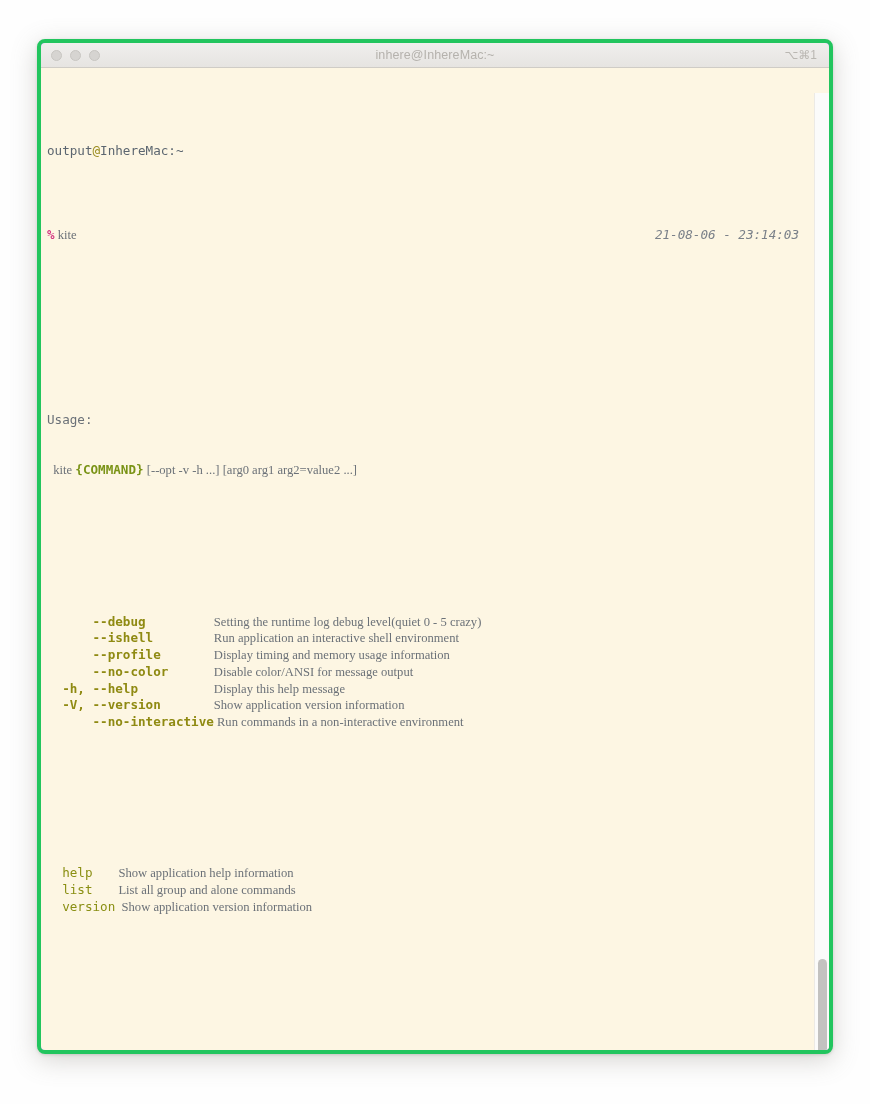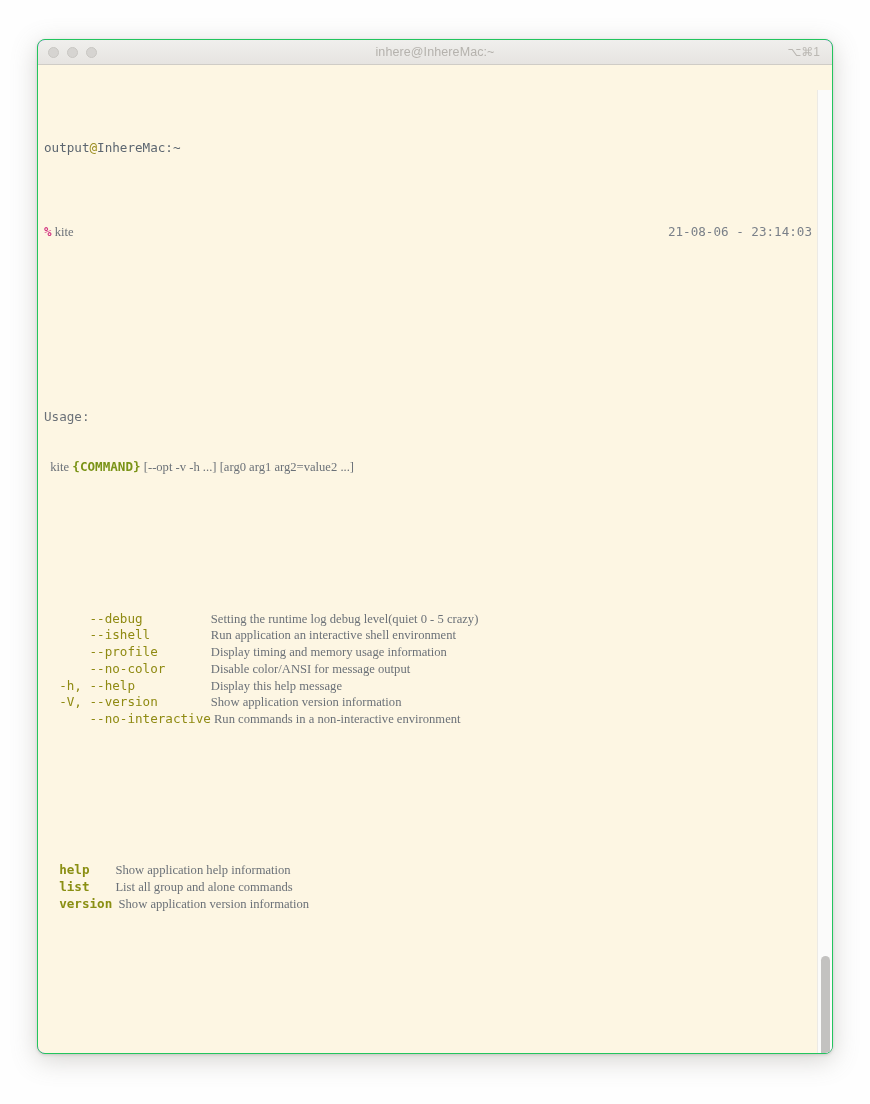--- a/index.html
+++ b/index.html
@@ -22,21 +22,21 @@
     position: absolute;
     left: 37px;
     top: 39px;
     width: 796px;
     height: 1015px;
     border-radius: 8px;
     background: #8b5cf6;
     box-shadow: 0 6px 26px rgba(120,115,105,0.30),
                 0 1px 3px rgba(120,115,105,0.25);
     overflow: hidden;
-    border: 1px solid #22c55e;
+    border: 4px solid #22c55e;
     box-sizing: border-box;
   }
   
   #titlebar {
     position: relative;
     height: 25px;
     background: linear-gradient(#f0efed, #e6e4e1);
     border-bottom: 1px solid #cfccc6;
     display: flex;
     align-items: center;
@@ -91,29 +91,30 @@
   }
   .line { height: 16.8px; }
   .blank { height: 16.8px; }
 
   
   .c-default  { color: #6b7178; font-family: Liberation Serif, serif; }
   .c-user     { color: #5c6670; }
   .c-at       { color: #9a8c1e; }
   .c-host     { color: #5c6670; text-align: right; }
   .c-pct      { color: #d33682; font-weight: bold; }
-  .c-olive-b  { color: #8f8a12; font-weight: normal; }
+  .c-olive-b  { color: #8f8a12; font-weight: bold; }
   .c-green    { color: #7a9316; font-weight: bold; }
-  .c-cmd      { color: #8a8f13; font-weight: bold; }
+  .c-cmd      { color: #8a8f13; font-weight: normal; }
   .c-time     { color: #7a8089; }
   .c-ver      { color: #9c8a14; font-weight: bold; }
 
   .right-time {
     float: right;
-    padding-right: 20px;
+    padding-right: 30px;
+    font-style: italic;
   }
 
   
   #scroll-track {
     position: absolute;
     top: 25px;
     right: 0;
     width: 15px;
     height: calc(100% - 25px);
     background: #fbfbfa;

